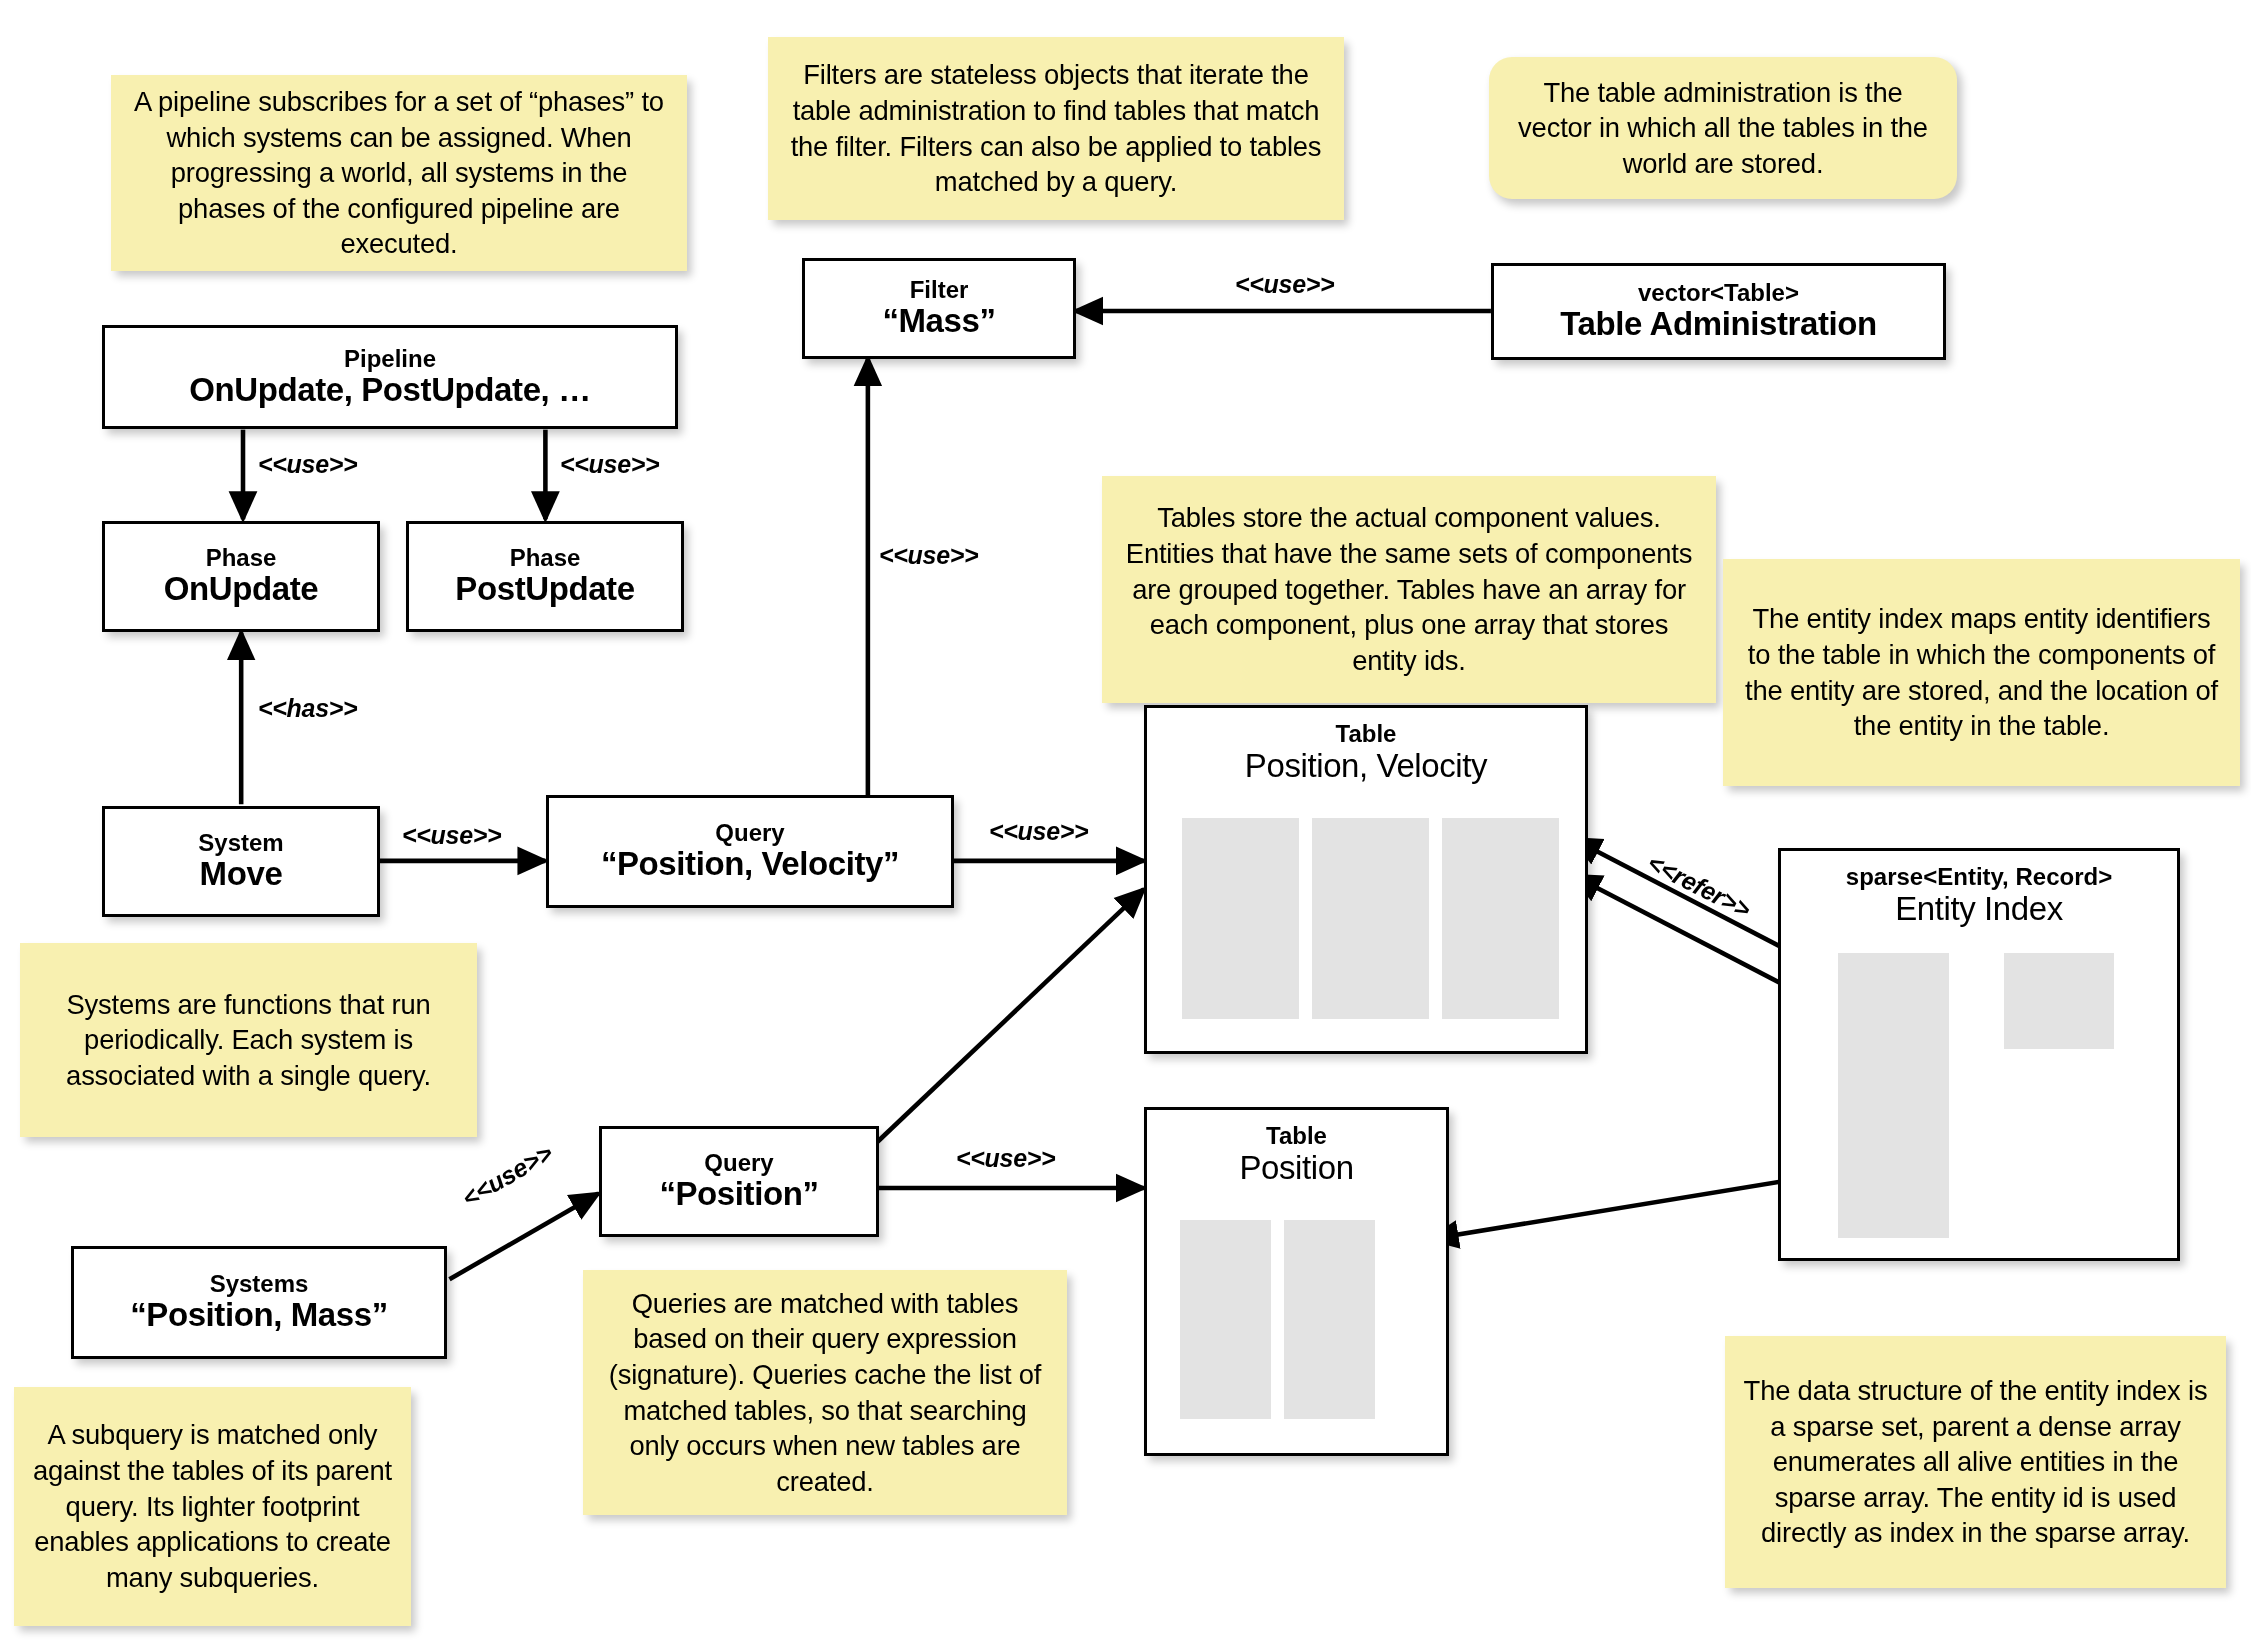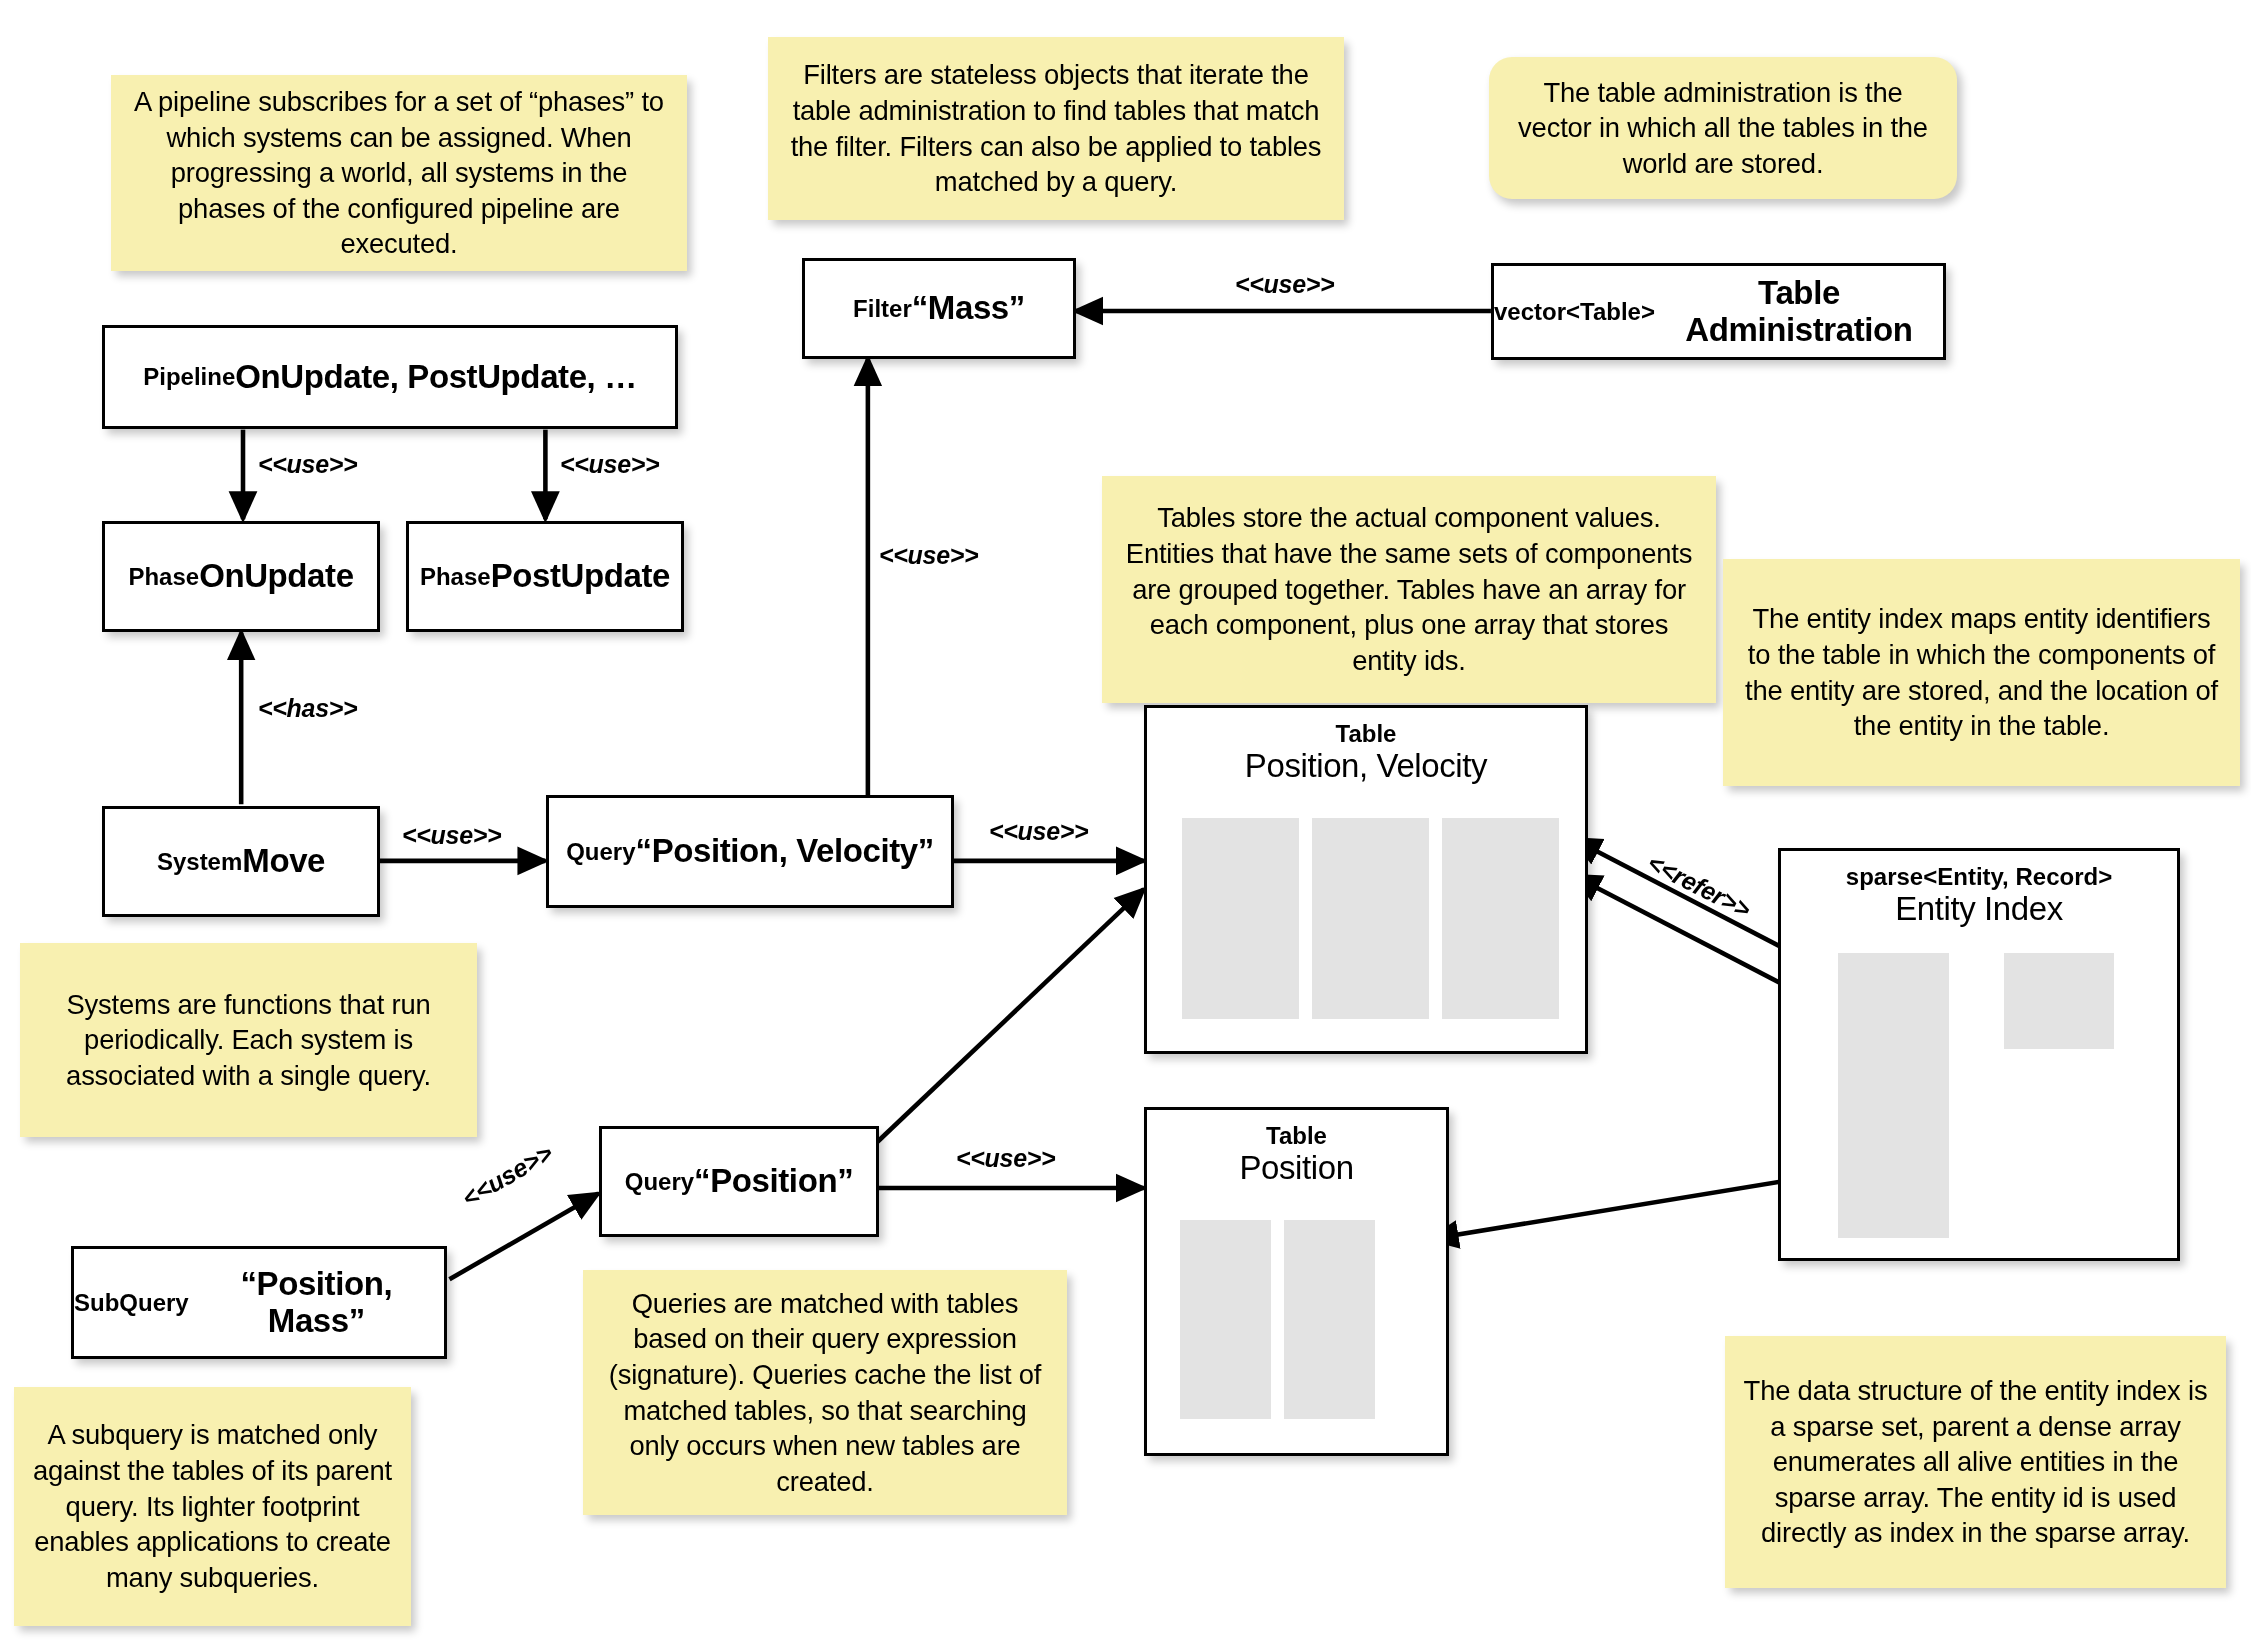--- a/index.html
+++ b/index.html
@@ -39,21 +39,21 @@
     letter-spacing: -0.2px;
   }
   
   .box {
     position: absolute;
     background: #ffffff;
     border: 3.7px solid #000000;
     box-sizing: border-box;
     box-shadow: 4.6px 5.5px 8.2px rgba(0,0,0,0.22);
     display: flex;
-    flex-direction: row;
+    flex-direction: column;
     align-items: center;
     justify-content: center;
     color: #000000;
   }
   .box .stereo {
     font-size: 24px;
     font-weight: 700;
     line-height: 1.08;
     text-align: center;
   }
@@ -197,21 +197,21 @@
     <div class="stereo">Query</div>
     <div class="title">“Position, Velocity”</div>
   </div>
 
   <div class="box" style="left:599px; top:1126px; width:280px; height:111px;">
     <div class="stereo">Query</div>
     <div class="title">“Position”</div>
   </div>
 
   <div class="box" style="left:71px; top:1246px; width:376px; height:113px;">
-    <div class="stereo">SubQuery</div>
+    <div class="stereo">Systems</div>
     <div class="title">“Position, Mass”</div>
   </div>
 
   <div class="box" style="left:802px; top:258px; width:274px; height:101px;">
     <div class="stereo">Filter</div>
     <div class="title">“Mass”</div>
   </div>
 
   <div class="box" style="left:1491px; top:263px; width:455px; height:97px;">
     <div class="stereo">vector&lt;Table&gt;</div>

